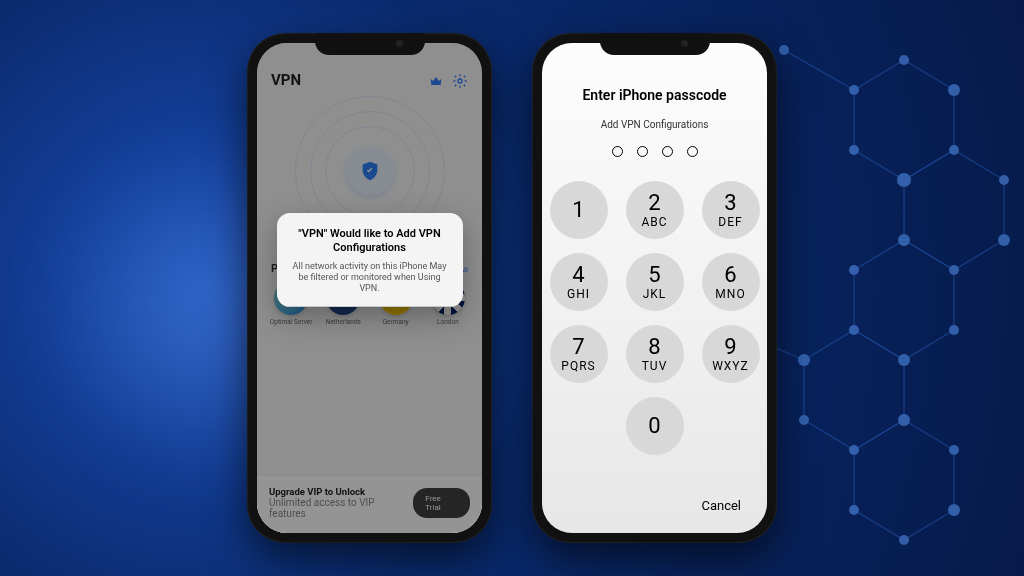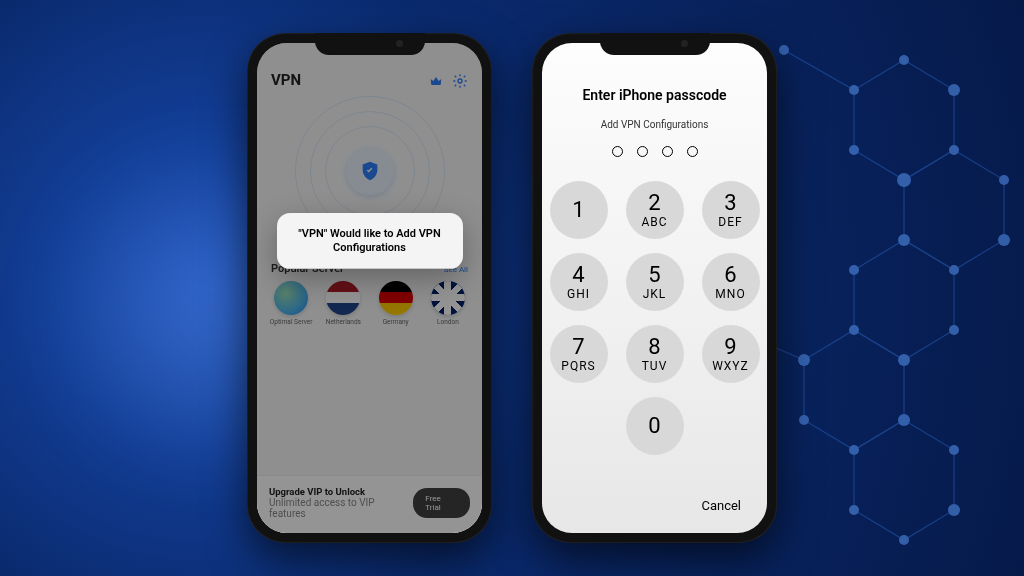--- a/index.html
+++ b/index.html
@@ -328,20 +328,21 @@
         <div class="t2">Unlimited access to VIP features</div>
       </div>
       <div class="free-trial">Free Trial</div>
     </div>
 
     <div class="dim-overlay"></div>
 
     <div class="alert">
       <div class="alert-body">
         <div class="alert-title">"VPN" Would like to Add VPN Configurations</div>
+        <div class="alert-msg">All network activity on this iPhone May be filtered or monitored when Using VPN.</div>
       </div>
       <div class="alert-btns">
       </div>
     </div>
 
   </div>
 </div>
 
 <div class="phone">
   <div class="notch"></div>

